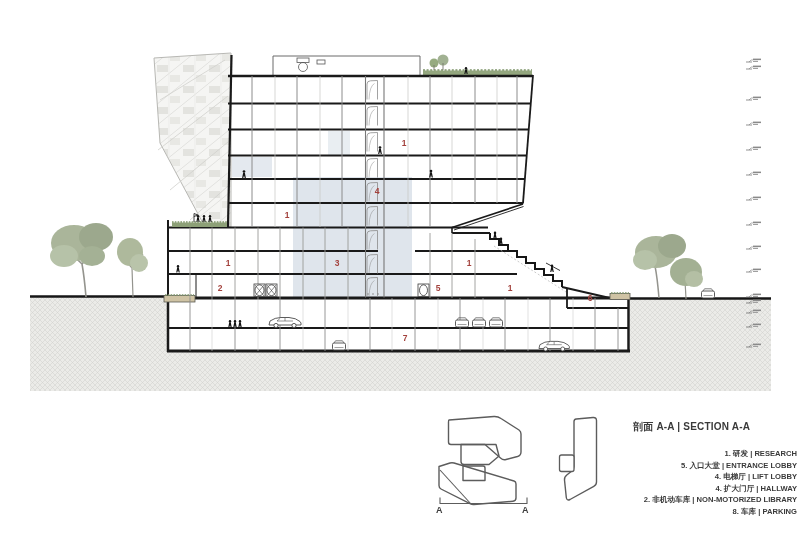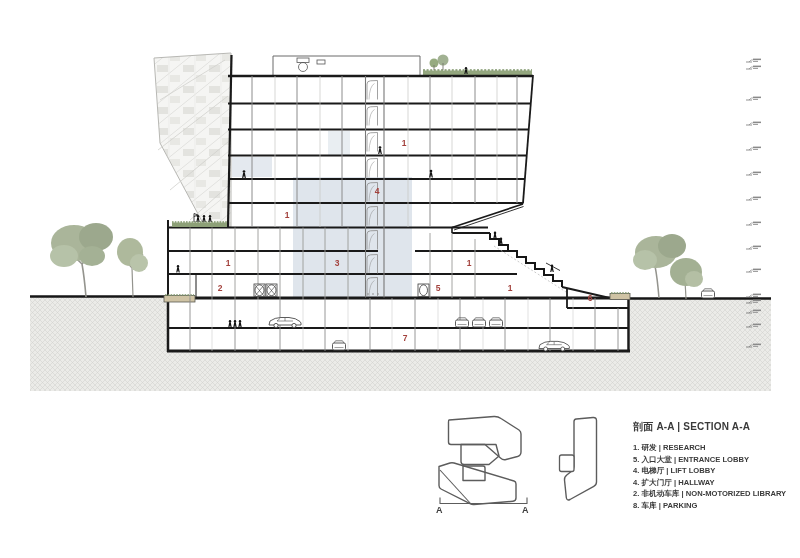--- a/index.html
+++ b/index.html
@@ -1,21 +1,21 @@
 <!DOCTYPE html>
 <html><head>
 <meta charset="utf-8">
 <style>
   html,body{margin:0;padding:0;background:#fff;}
   .canvas{position:relative;width:800px;height:558px;background:#ffffff;overflow:hidden;
           font-family:"Liberation Sans",sans-serif;}
   svg{position:absolute;left:0;top:0;}
   .legend{position:absolute;left:633px;top:420px;width:164px;color:#3a3a3a;}
   .legend-title{font-size:10px;font-weight:bold;white-space:nowrap;letter-spacing:.2px;}
-  .legend-list{margin-top:8px;}
+  .legend-list{margin-top:14px;text-align:right;}
   .legend-item{font-size:7.6px;font-weight:bold;line-height:11.6px;white-space:nowrap;}
   .alabel{position:absolute;font-size:9px;font-weight:bold;color:#3d3d3d;}
   .alabel.left{left:436px;top:505px;}
   .alabel.right{left:522px;top:505px;}
   .mk{font-size:8.5px;font-weight:bold;fill:#a3413c;text-anchor:middle;
       font-family:"Liberation Sans",sans-serif;}
 </style>
 </head>
 <body>
 

